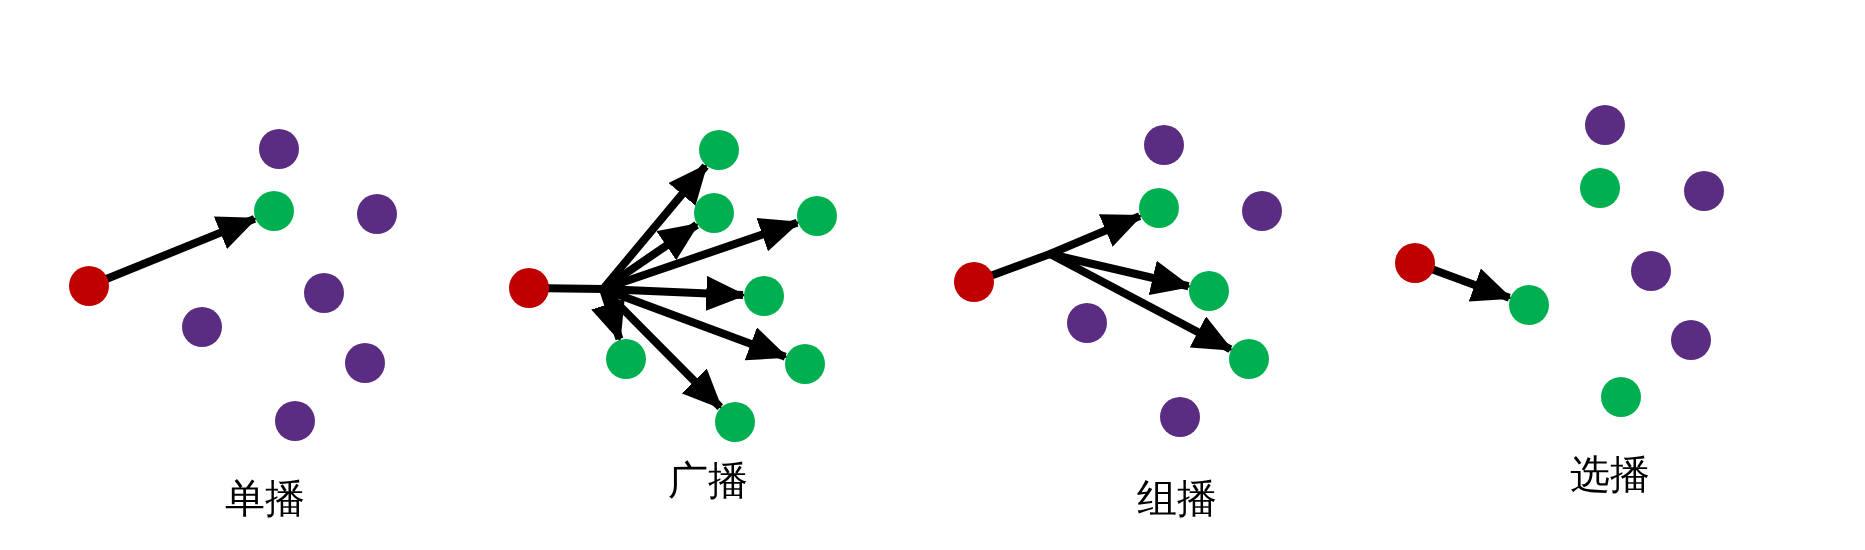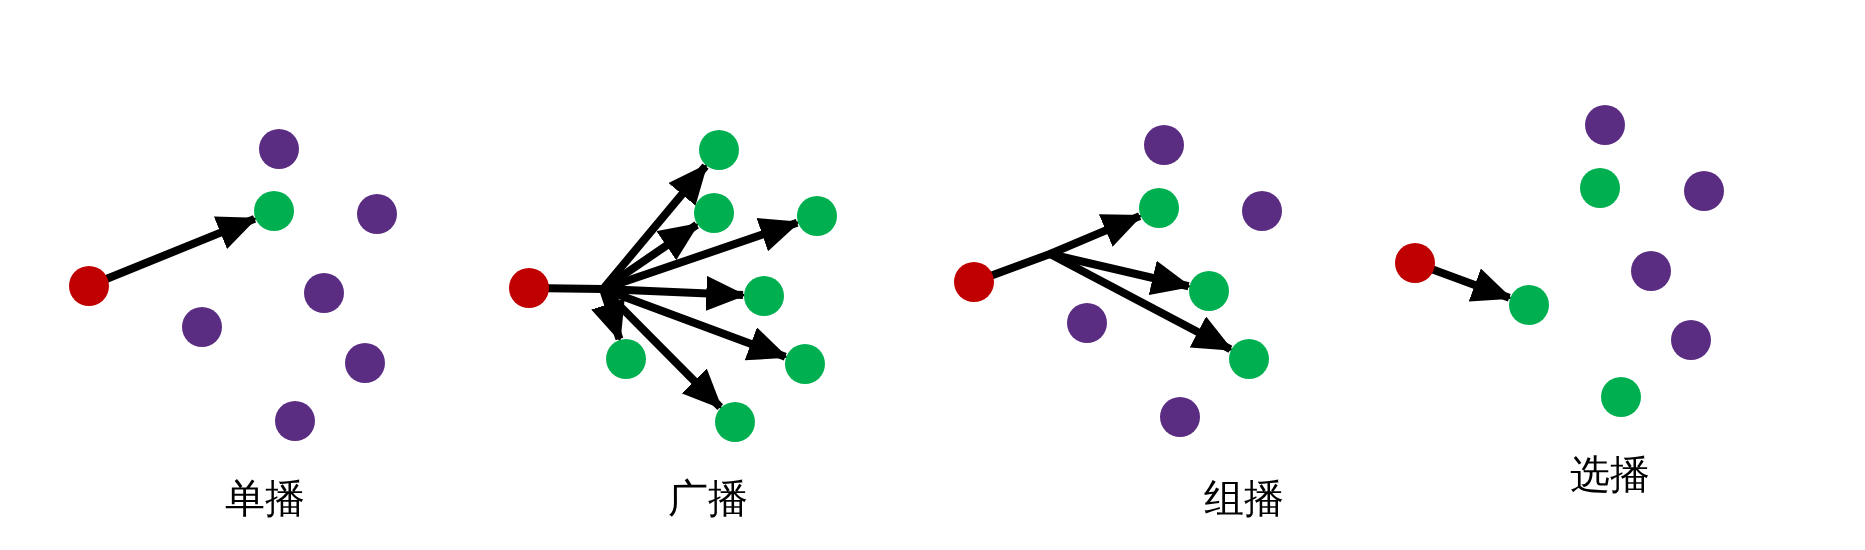--- a/index.html
+++ b/index.html
@@ -74,15 +74,15 @@
       <circle cx="1651" cy="271" r="20" fill="#5B2D82"></circle>
       <circle cx="1691" cy="340" r="20" fill="#5B2D82"></circle>
       <circle cx="1529" cy="305" r="20" fill="#00B050"></circle>
       <circle cx="1600" cy="188" r="20" fill="#00B050"></circle>
       <circle cx="1621" cy="397" r="20" fill="#00B050"></circle>
       <circle cx="1415" cy="263" r="20" fill="#C00000"></circle>
     </g>
 </svg>
 
 <div class="label" id="label-unicast" style="left: 265px; top: 498px;">单播</div>
-<div class="label" id="label-broadcast" style="left: 708px; top: 498px;">广播</div>
-<div class="label" id="label-multicast" style="left: 1244px; top: 498px;">组播</div>
+<div class="label" id="label-broadcast" style="left: 708px; top: 480px;">广播</div>
+<div class="label" id="label-multicast" style="left: 1177px; top: 498px;">组播</div>
 <div class="label" id="label-anycast" style="left: 1610px; top: 474px;">选播</div>
 
 </body></html>

